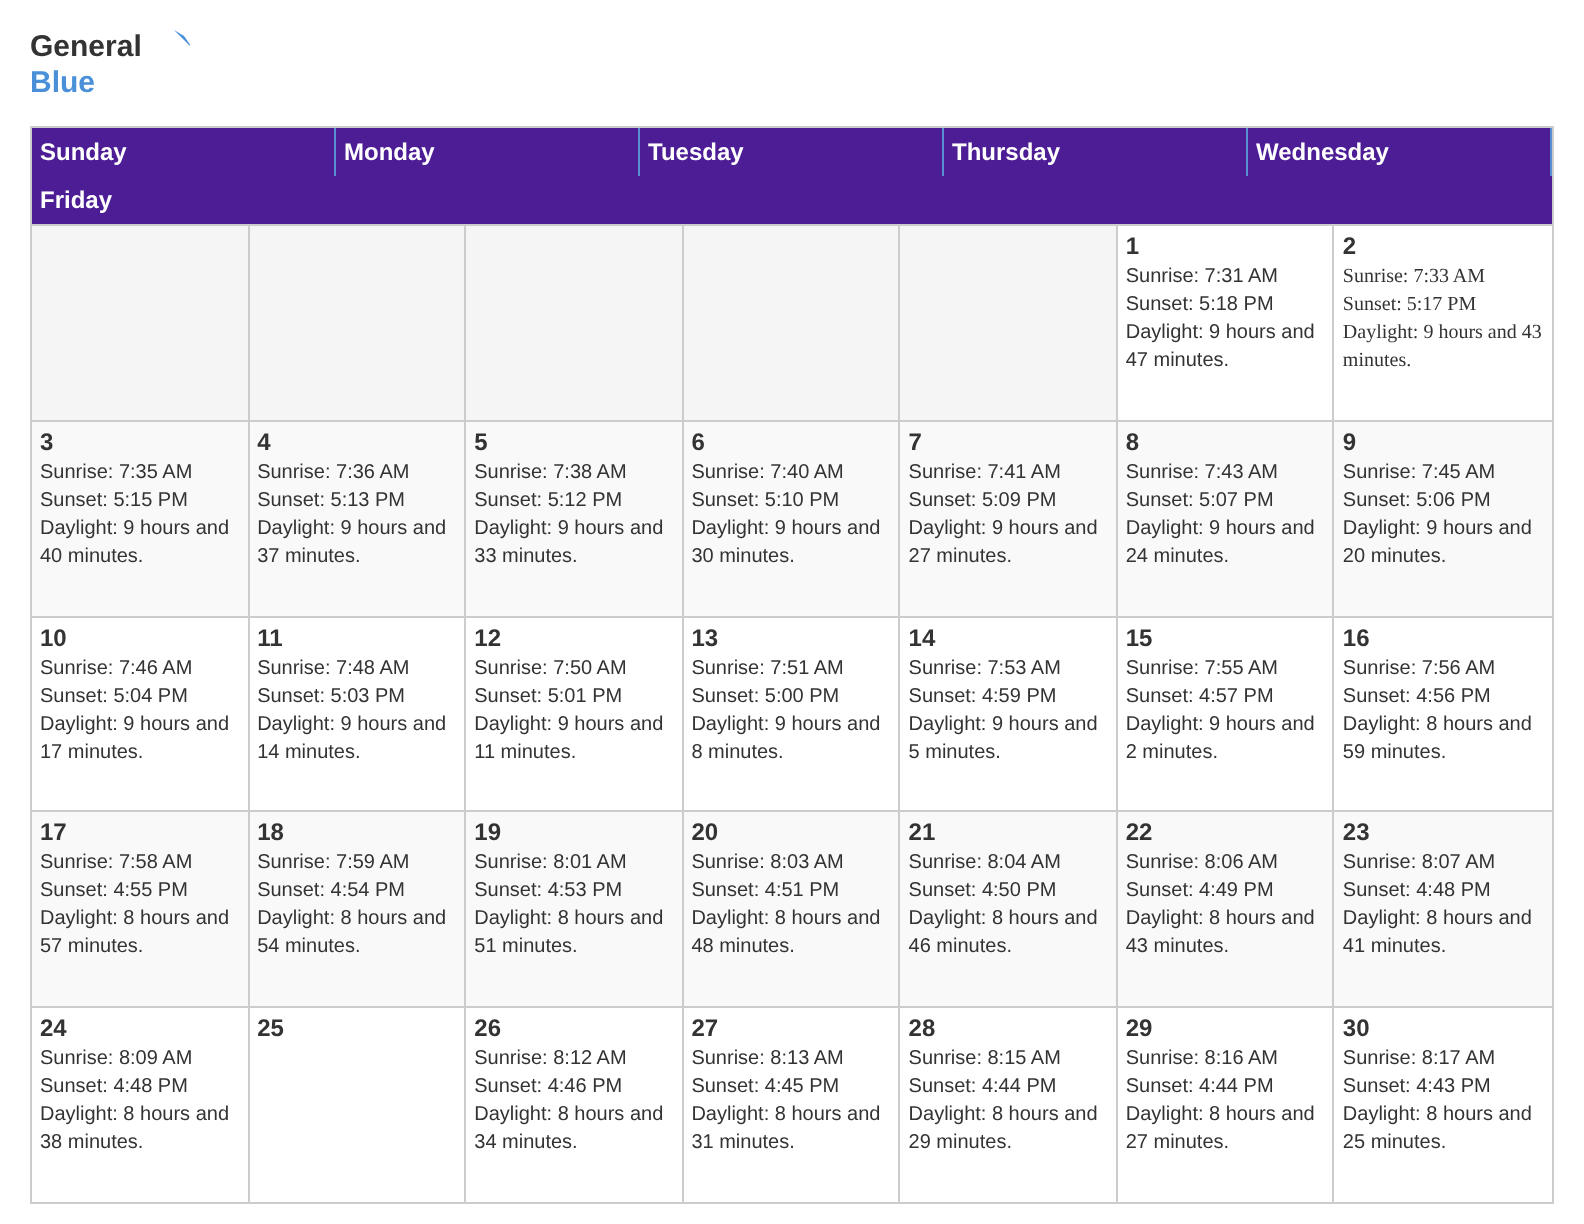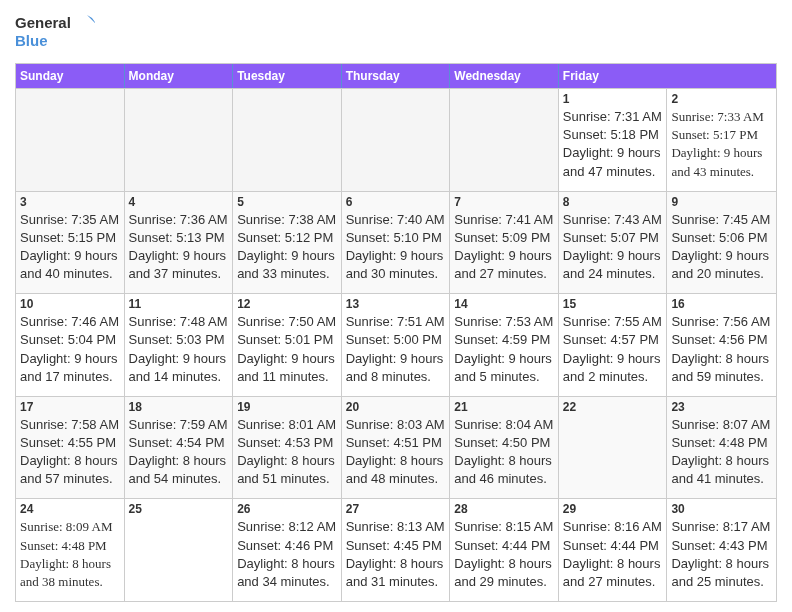--- a/index.html
+++ b/index.html
@@ -10,33 +10,33 @@
     .header { display: flex; justify-content: space-between; align-items: flex-start; margin-bottom: 8px; }
     
     .logo { display: flex; align-items: center; }
     
     .title-block { text-align: right; }
     .main-title { font-size: 36px; font-weight: bold; color: #333; }
     .subtitle { font-size: 16px; color: #555; }
     
     .calendar { flex: 1; border: 1px solid #ccc; border-collapse: collapse; width: 100%; display: flex; flex-direction: column; }
     
-    .cal-header { display: grid; grid-template-columns: repeat(7, 1fr); background: #8b5cf6; }
+    .cal-header { display: grid; grid-template-columns: repeat(5, 1fr); background: #4c1d95; }
     .cal-header-cell { color: #fff; font-size: 12px; font-weight: bold; padding: 5px 4px; text-align: left; border-right: 1px solid #5a8fd4; }
     .cal-header-cell:last-child { border-right: none; }
     
     .cal-body { flex: 1; display: flex; flex-direction: column; }
     .cal-row { display: grid; grid-template-columns: repeat(7, 1fr); flex: 1; border-top: 1px solid #ccc; }
     
     .cal-cell { border-right: 1px solid #ccc; padding: 3px 4px; font-size: 9.5px; color: #333; vertical-align: top; background: #fff; min-height: 80px; }
     .cal-cell:last-child { border-right: none; }
     .cal-cell.empty { background: #f5f5f5; }
     
     .day-num { font-size: 12px; font-weight: bold; margin-bottom: 2px; }
-    .day-info { font-size: 13px; line-height: 1.4; color: #333; }
+    .day-info { font-size: 10px; line-height: 1.4; color: #333; }
     
     .row-alt .cal-cell { background: #f9f9f9; }
   </style>
 </head>
 <body>
 
 <div class="page">
   <div class="header">
     <div class="logo">
     <svg width="80" height="45" viewBox="0 0 80 45">
@@ -194,32 +194,35 @@
 Daylight: 8 hours and 48 minutes.</div>
           </div>
           <div class="cal-cell">
             <div class="day-num">21</div>
             <div class="day-info" style="white-space: pre-line;">Sunrise: 8:04 AM
 Sunset: 4:50 PM
 Daylight: 8 hours and 46 minutes.</div>
           </div>
           <div class="cal-cell">
             <div class="day-num">22</div>
+            <div class="day-info" style="white-space: pre-line;">Sunrise: 8:06 AM
+Sunset: 4:49 PM
+Daylight: 8 hours and 43 minutes.</div>
           </div>
           <div class="cal-cell">
             <div class="day-num">23</div>
             <div class="day-info" style="white-space: pre-line;">Sunrise: 8:07 AM
 Sunset: 4:48 PM
 Daylight: 8 hours and 41 minutes.</div>
           </div>
         </div>
         <div class="cal-row">
           <div class="cal-cell">
             <div class="day-num">24</div>
-            <div class="day-info" style="white-space: pre-line; font-family: Liberation Serif, serif;">Sunrise: 8:09 AM
+            <div class="day-info" style="white-space: pre-line;">Sunrise: 8:09 AM
 Sunset: 4:48 PM
 Daylight: 8 hours and 38 minutes.</div>
           </div>
           <div class="cal-cell">
             <div class="day-num">25</div>
           </div>
           <div class="cal-cell">
             <div class="day-num">26</div>
             <div class="day-info" style="white-space: pre-line;">Sunrise: 8:12 AM
 Sunset: 4:46 PM

